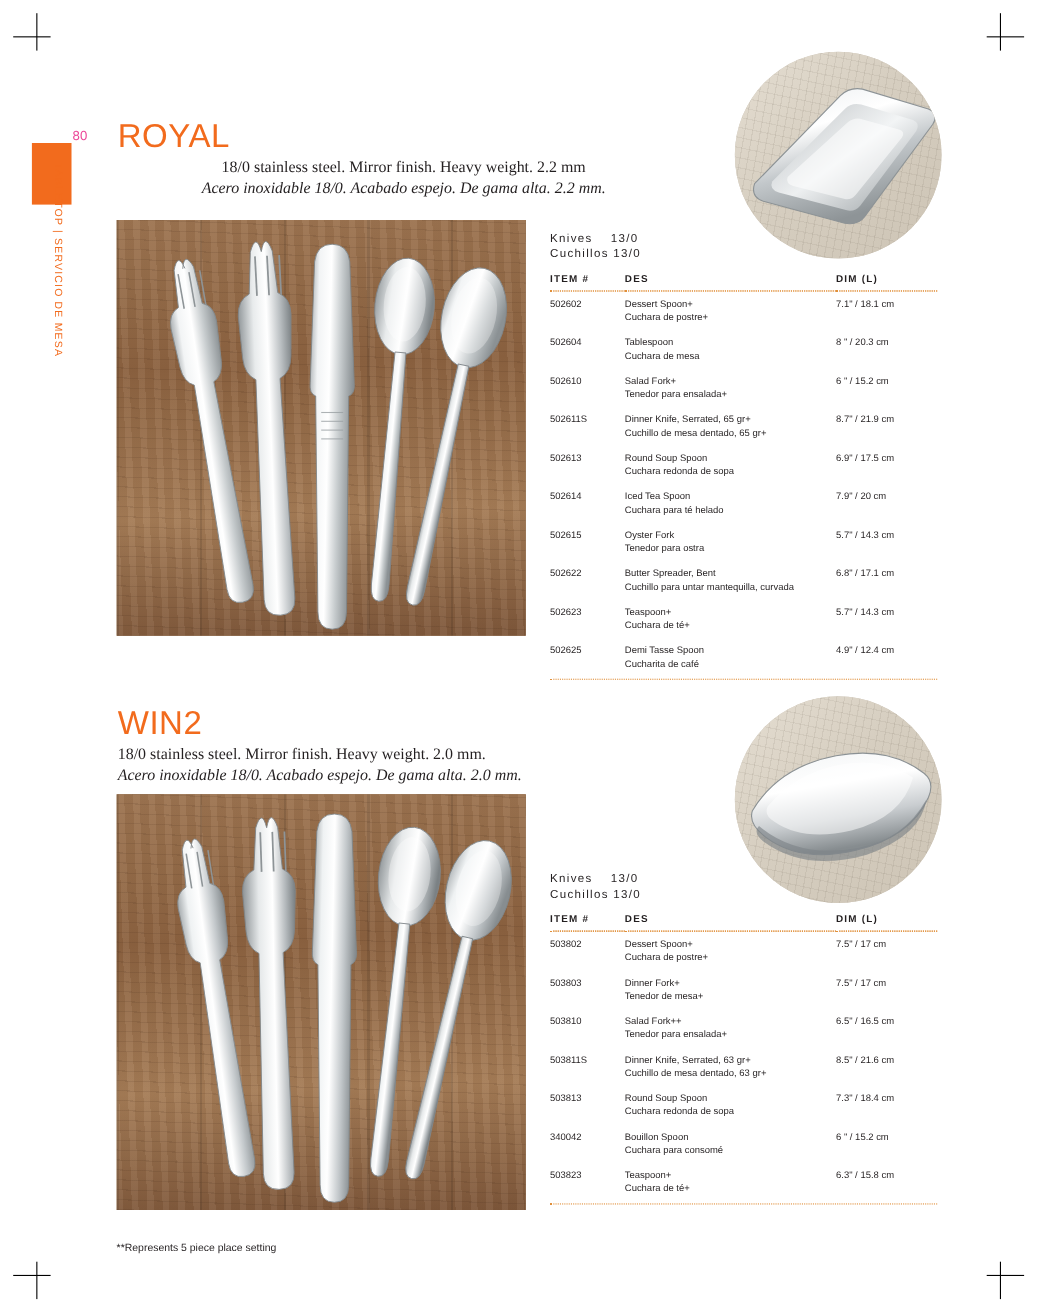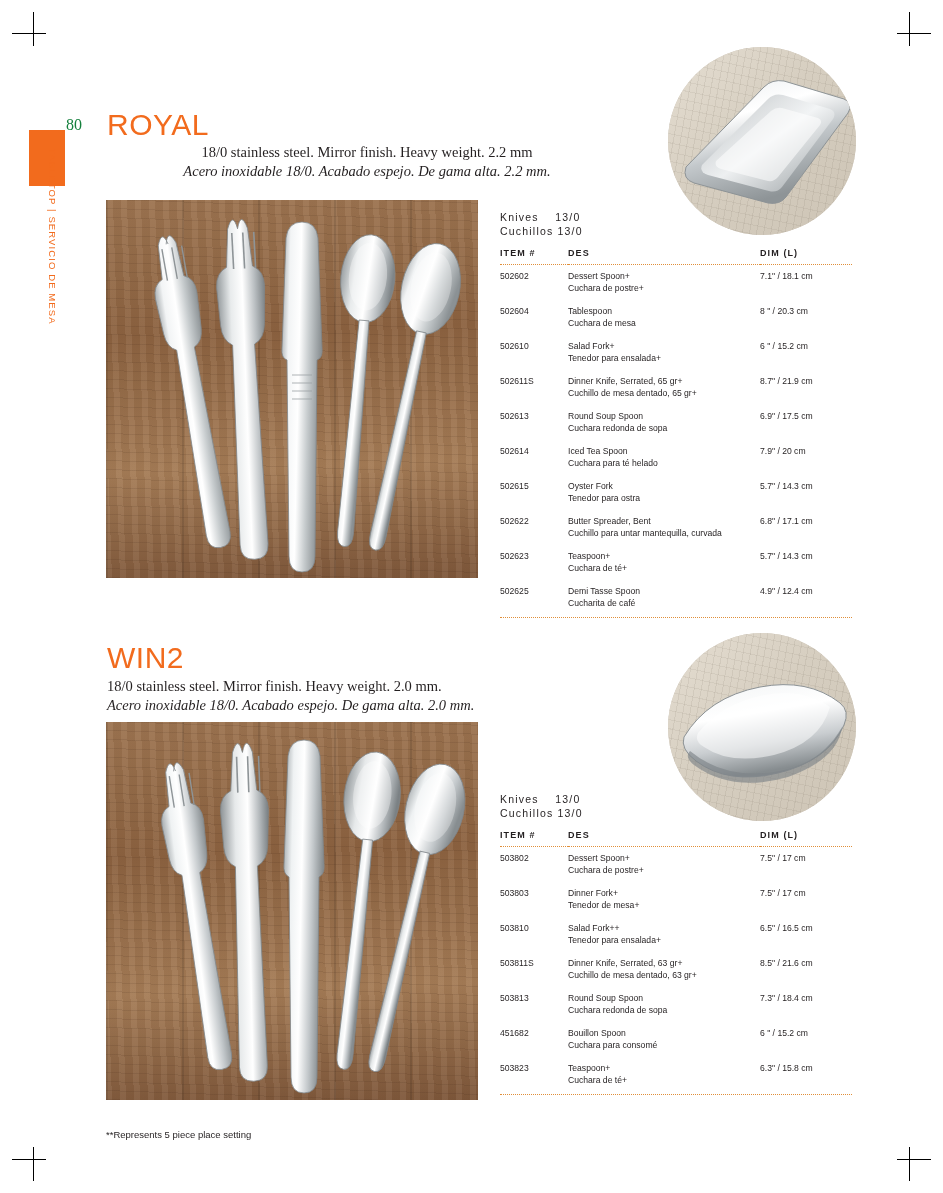--- a/index.html
+++ b/index.html
@@ -30,23 +30,23 @@
     left: 29px;
     top: 130px;
     width: 36px;
     height: 56px;
     background: #f26b1d;
   }
   .page-number {
     position: absolute;
     left: 66px;
     top: 116px;
-    font-size: 16px;
-    color: #15803d;
-    font-family: Liberation Serif, serif;
+    font-size: 12px;
+    color: #ec4899;
+    font-family: Liberation Sans, sans-serif;
   }
   .side-label {
     position: absolute;
     left: 58px;
     top: 148px;
     width: 160px;
     transform: rotate(90deg);
     transform-origin: left top;
     font-size: 9.5px;
     letter-spacing: 1.1px;
@@ -449,21 +449,21 @@
         <td>503811S</td>
         <td><span>Dinner Knife, Serrated, 63 gr+</span><span class="es-line">Cuchillo de mesa dentado, 63 gr+</span></td>
         <td>8.5" / 21.6 cm</td>
       </tr>
       <tr>
         <td>503813</td>
         <td><span>Round Soup Spoon</span><span class="es-line">Cuchara redonda de sopa</span></td>
         <td>7.3" / 18.4 cm</td>
       </tr>
       <tr>
-        <td>451682</td>
+        <td>340042</td>
         <td><span>Bouillon Spoon</span><span class="es-line">Cuchara para consomé</span></td>
         <td>6 " / 15.2 cm</td>
       </tr>
       <tr>
         <td>503823</td>
         <td><span>Teaspoon+</span><span class="es-line">Cuchara de té+</span></td>
         <td>6.3" / 15.8 cm</td>
       </tr>
     </tbody>
   </table>

